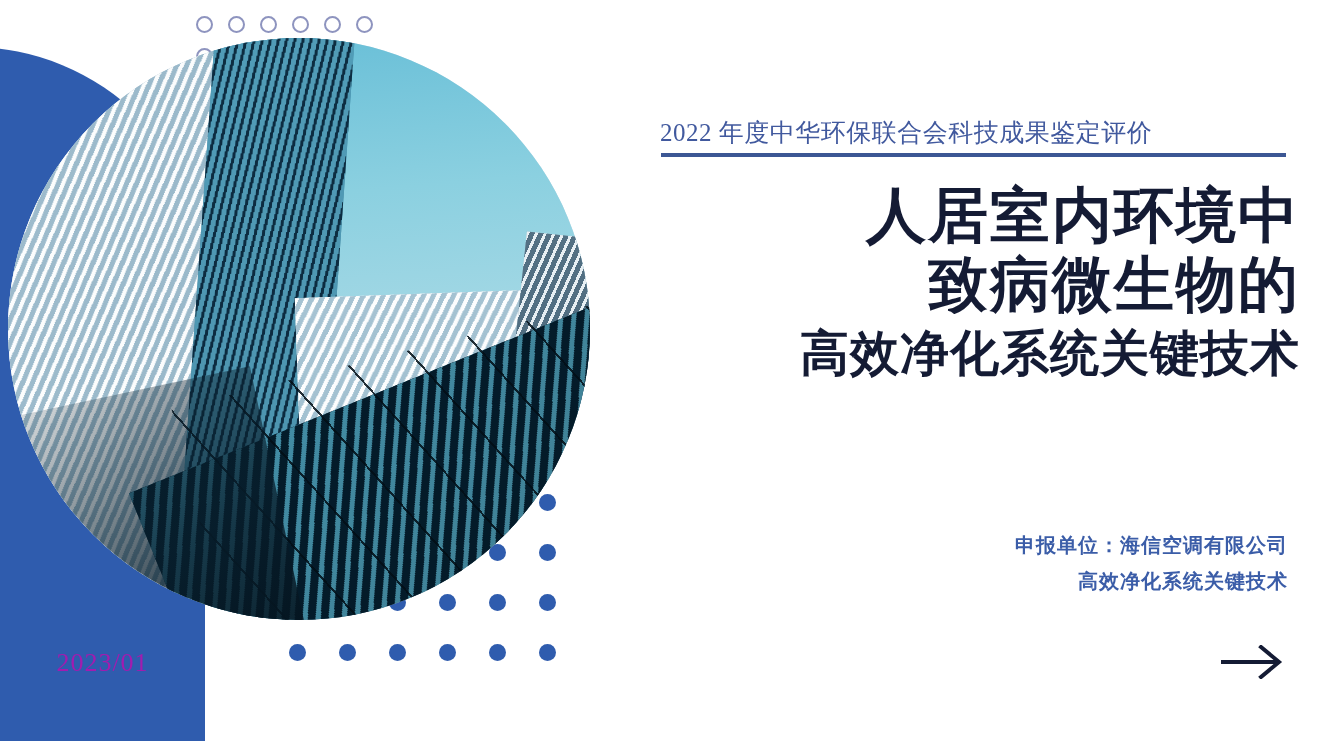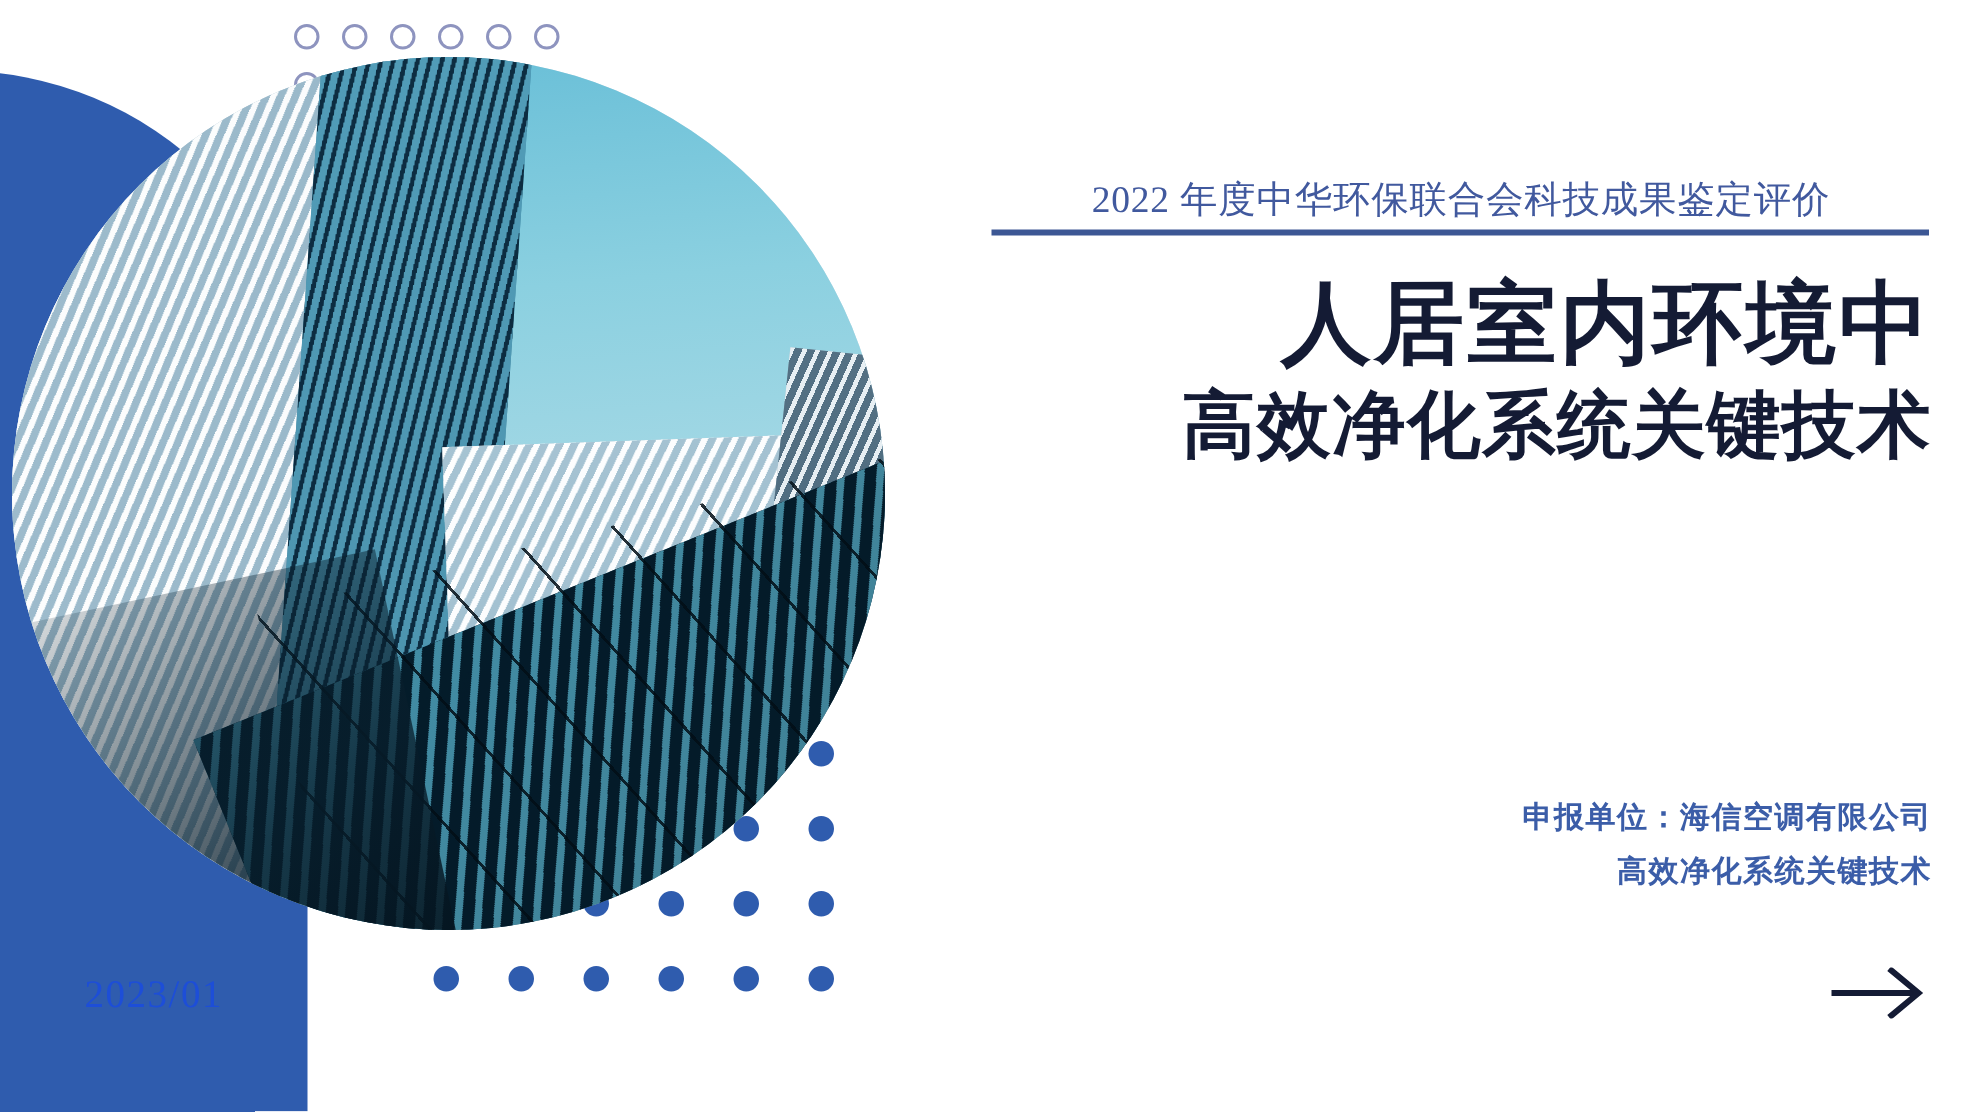--- a/index.html
+++ b/index.html
@@ -145,39 +145,39 @@
     width:90%; height:60%;
     background:
       repeating-linear-gradient(62deg, rgba(2,14,22,0.85) 0px, rgba(2,14,22,0.85) 2px, transparent 2px, transparent 54px);
     transform:rotate(-14deg);
   }
 
   
   .subtitle {
     position:absolute;
     left:660px; top:116px; width:628px;
-    text-align:center;
+    text-align:left;
     font-family:"Liberation Serif", serif;
     font-size:25px;
     color:#41599E;
     letter-spacing:0.5px;
     white-space:nowrap;
     z-index:6;
   }
   .rule {
     position:absolute;
     left:661px; top:153px;
     width:625px; height:4px;
     background:#3C5794;
     z-index:6;
   }
 
   .title-block {
     position:absolute;
-    left:560px; top:181px; width:728px;
+    left:572px; top:181px; width:728px;
     text-align:right;
     z-index:6;
   }
   .title-line {
     display:block;
     font-family:"Liberation Sans", sans-serif;
     font-weight:bold;
     font-size:60px;
     line-height:69px;
     color:#141B34;
@@ -203,21 +203,21 @@
     white-space:nowrap;
   }
 
   
   .date-text {
     position:absolute;
     left:0px; top:648px; width:205px;
     text-align:center;
     font-family:"Liberation Serif", serif;
     font-size:26px;
-    color:#1d4ed8;
+    color:#a21caf;
     letter-spacing:1px;
     z-index:6;
   }
 
   
   .arrow-next {
     position:absolute;
     left:1219px; top:645px;
     width:66px; height:34px;
     z-index:6;
@@ -297,20 +297,21 @@
       <div class="ph-mullions"></div>
       <div class="ph-shadow"></div>
     </div>
   </div>
 
   <div class="subtitle">2022 年度中华环保联合会科技成果鉴定评价</div>
   <div class="rule"></div>
 
   <div class="title-block">
     <span class="title-line l1">人居室内环境中</span>
+    <span class="title-line l2">致病微生物的</span>
     <span class="title-line l3">高效净化系统关键技术</span>
   </div>
 
   <div class="org-block">
     <span class="org-line">申报单位：海信空调有限公司</span>
     <span class="org-line">高效净化系统关键技术</span>
   </div>
 
   <div class="date-text">2023/01</div>
 

